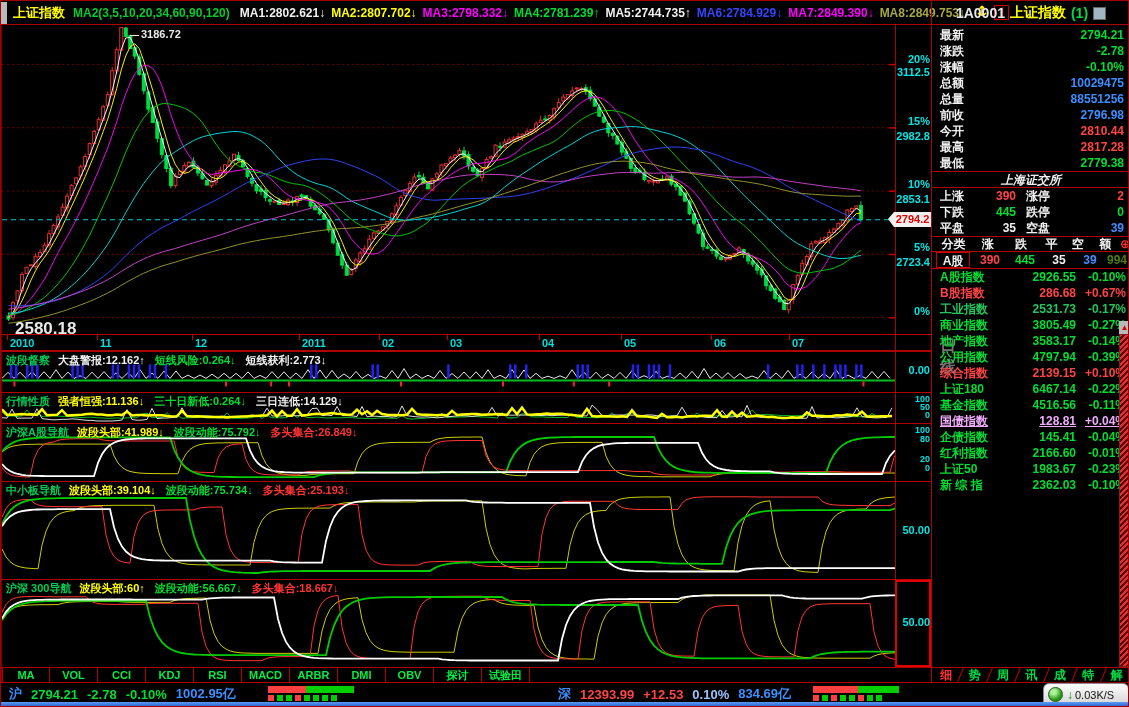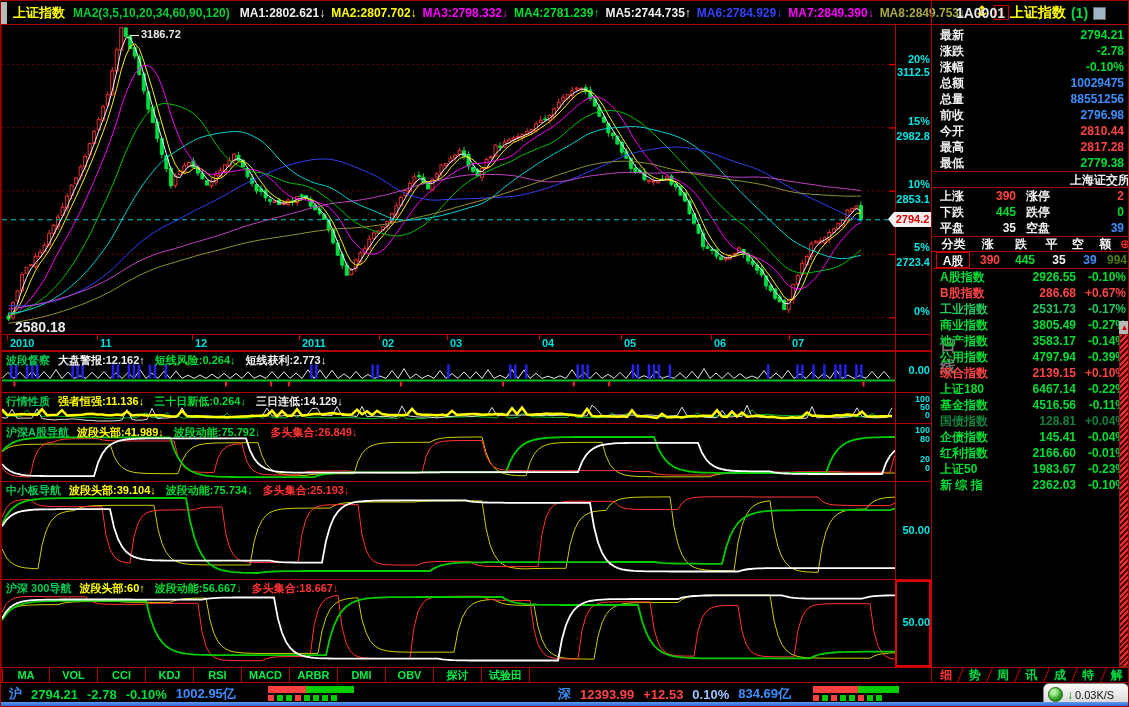--- a/index.html
+++ b/index.html
@@ -27,21 +27,21 @@
   .t-name { color:#ffff00; font-size:14px; }
   .t-sfx  { color:#00dd44; font-size:14px; }
   .sysbtn { width:13px; height:13px; background:#9fb6c4; border:1px solid #666; }
   
   #left { position:absolute; left:0; top:24px; width:930px; height:657px; border-left:1px solid #7a0000; }
   #mainChart { position:absolute; left:0; top:0; }
   #axisline { position:absolute; left:893px; top:0; width:1px; height:642px; background:#b00000; }
   .gut { position:absolute; left:894px; width:34px; text-align:right; color:#00e5e5; font-size:11px; line-height:12px; }
   .peakl { position:absolute; left:128px; top:3px; color:#e8e8e8; font-size:11px; }
   .peakl::before { content:""; display:inline-block; width:9px; height:1px; background:#e8e8e8; vertical-align:middle; margin-right:2px; }
-  .lowl { position:absolute; left:13px; top:294px; color:#e8e8e8; font-size:14px; }
+  .lowl { position:absolute; left:13px; top:294px; color:#e8e8e8; font-size:17px; }
   .ptag { position:absolute; left:892px; top:187px; width:37px; height:15px; background:#f0f0f0;
     color:#e00000; font-size:11px; line-height:15px; text-align:center; }
   .ptag::before { content:""; position:absolute; left:-6px; top:0; border-right:6px solid #f0f0f0;
     border-top:7px solid transparent; border-bottom:8px solid transparent; }
   #timeline { position:absolute; left:0; top:309px; width:930px; height:17px;
     border-top:1px solid #b00000; border-bottom:1px solid #b00000; }
   .tl-label { position:absolute; top:2px; color:#00dddd; font-size:11px; }
   .tl-tick { position:absolute; top:0; width:1px; height:5px; background:#cc0000; }
   .period-label { position:absolute; left:938px; top:311px; color:#737373; font-size:16px; }
   .panel { position:absolute; left:0; width:930px; border-top:1px solid #b00000; }
@@ -54,22 +54,22 @@
   
   #tabbar { position:absolute; left:0; top:642px; width:930px; height:15px;
     border-top:1px solid #b00000; display:flex; }
   .btab { flex:none; width:48px; height:15px; border-right:1px solid #b00000; border-bottom:1px solid #f0abfc;
     color:#00ee44; font-size:11px; line-height:14px; text-align:center; cursor:pointer; }
   .btab:first-child { border-left:1px solid #b00000; }
   
   #right { position:absolute; left:930px; top:24px; width:199px; height:657px; border-left:1px solid #b00000; }
   .qrow { display:flex; justify-content:space-between; height:16px; line-height:16px; padding:0 6px 0 8px; }
   .ql { color:#f0f0f0; }
-  .exch { height:17px; line-height:16px; text-align:right; color:#f0f0f0;
-    border-top:1px solid #b00000; border-bottom:1px solid #b00000; }
+  .exch { height:17px; line-height:16px; text-align:center; color:#f0f0f0;
+    border-top:1px solid #b00000; border-bottom:1px solid #b00000;font-style:italic; }
   .brbox { border-bottom:1px solid #b00000; }
   .brow { display:flex; height:16px; line-height:16px; padding:0 6px 0 8px; }
   .brow .l { color:#f0f0f0; }
   .brow .v1 { width:52px; text-align:right; margin-right:10px; }
   .brow .l2 { color:#f0f0f0; }
   .brow .v2 { flex:1; text-align:right; }
   .clshead { display:flex; height:15px; line-height:15px; color:#f0f0f0; border-bottom:1px solid #b00000; padding-left:4px; }
   .clshead span { text-align:center; }
   .clsrow { display:flex; height:17px; line-height:16px; border-bottom:1px solid #b00000; padding-left:4px; }
   .clsname { border:1px solid #cc0000; color:#f0f0f0; text-align:center; width:34px; margin-right:2px; }
@@ -811,21 +811,21 @@
         <div class="idxrow" style="color: rgb(0, 221, 51);">
           <span class="idxname">上证180</span>
           <span class="idxval">6467.14</span>
           <span class="idxpct">-0.22%</span>
         </div>
         <div class="idxrow" style="color: rgb(0, 221, 51);">
           <span class="idxname">基金指数</span>
           <span class="idxval">4516.56</span>
           <span class="idxpct">-0.11%</span>
         </div>
-        <div class="idxrow" style="color: #15803d;">
+        <div class="idxrow" style="color: #f0abfc; text-decoration: underline;">
           <span class="idxname">国债指数</span>
           <span class="idxval">128.81</span>
           <span class="idxpct">+0.04%</span>
         </div>
         <div class="idxrow" style="color: rgb(0, 221, 51);">
           <span class="idxname">企债指数</span>
           <span class="idxval">145.41</span>
           <span class="idxpct">-0.04%</span>
         </div>
         <div class="idxrow" style="color: rgb(0, 221, 51);">

